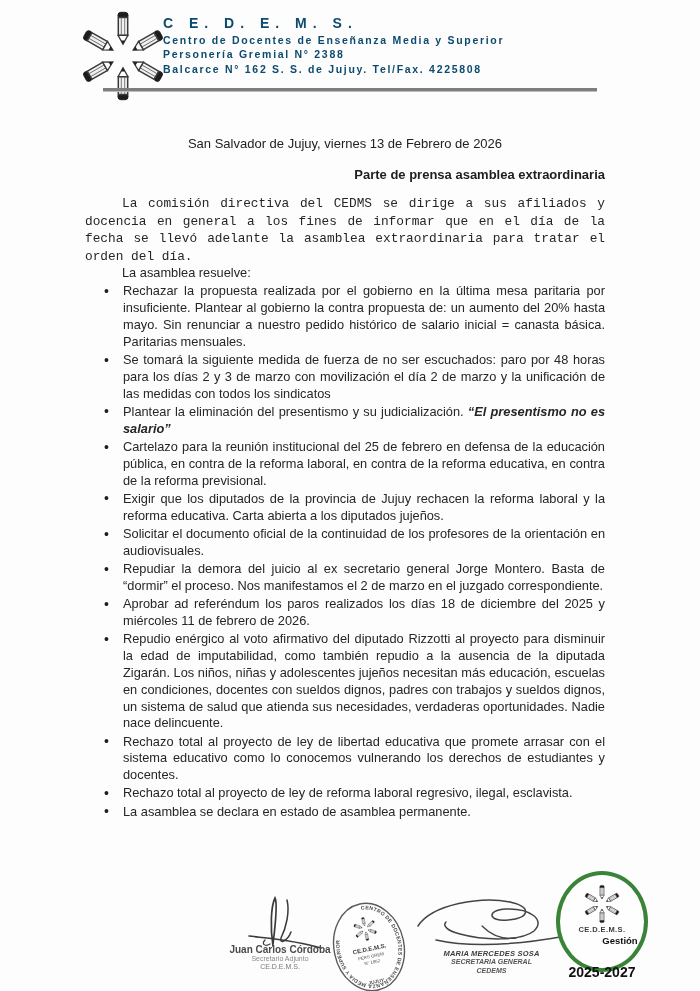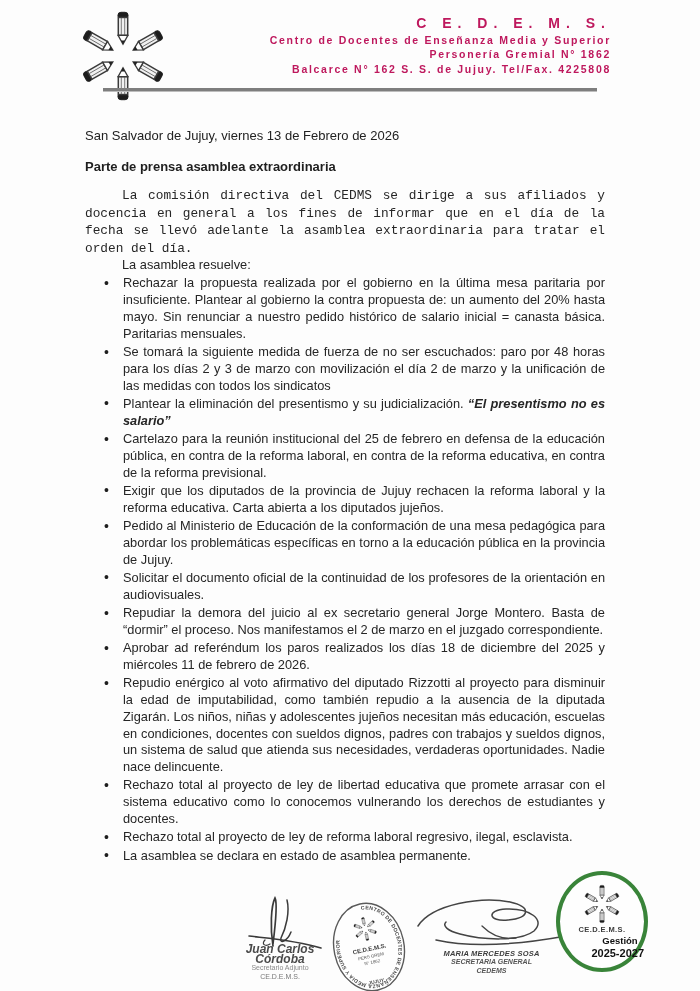--- a/index.html
+++ b/index.html
@@ -8,57 +8,57 @@
     width:700px;height:991px;
     margin:0 auto;
     background:#fdfdfd;
     overflow:hidden;
     font-family:"Liberation Sans", sans-serif;
     color:#262626;
   }
   
   .header{position:relative;height:108px;}
   .logo{position:absolute;left:76px;top:9px;}
-  .header-text{position:absolute;left:163px;top:15px;width:448px;text-align:right;color:#be185d;}
+  .header-text{position:absolute;left:163px;top:15px;width:448px;text-align:left;color:#0c4a6e;}
   .org-acronym{font-size:14px;font-weight:bold;letter-spacing:6px;}
   .org-line{font-size:10.5px;font-weight:bold;letter-spacing:1.7px;margin-top:2.5px;white-space:nowrap;}
   .header-rule{position:absolute;left:103px;top:88px;width:494px;height:3px;background:#7e7e7e;border-bottom:1px solid #bdbdbd;}
   
-  .date-line{margin:20px 95px 0 85px;text-align:left;font-size:13px;color:#222;}
-  .doc-title{margin:16px 95px 0 85px;text-align:left;font-size:13px;font-weight:bold;color:#1e1e1e;}
+  .date-line{margin:28px 95px 0 85px;text-align:center;font-size:13px;color:#222;}
+  .doc-title{margin:16px 95px 0 85px;text-align:right;font-size:13px;font-weight:bold;color:#1e1e1e;}
   .intro{margin:13px 95px 0 85px;text-align:justify;text-indent:37px;font-size:12.8px;line-height:17.6px;font-family:Liberation Mono, monospace;}
   .resolve{margin:0 95px 0 122px;font-size:12.8px;}
   ul.resolution-list{margin:3px 95px 0 85px;padding:0 0 0 38px;list-style:none;}
   ul.resolution-list li{position:relative;text-align:justify;font-size:12.8px;line-height:16.8px;margin-bottom:1.5px;}
   ul.resolution-list li::before{content:"\2022";position:absolute;left:-19px;top:-0.5px;font-size:14px;color:#1e1e1e;}
   .seg-n{}
   .seg-bi{font-weight:bold;font-style:italic;}
   .seg-big{font-weight:bold;font-size:17px;letter-spacing:0.2px;}
   
   .sig{position:absolute;text-align:center;}
   .sig svg{display:block;margin:0 auto -5px auto;}
   .sig-left{left:222px;top:894px;width:116px;}
   .sig-right{left:404px;top:896px;width:175px;font-style:italic;}
-  .sig-name-l{font-size:12px;font-weight:bold;color:#4a4a4a;line-height:9.5px;font-style:italic;}
+  .sig-name-l{font-size:10px;font-weight:bold;color:#4a4a4a;line-height:9.5px;}
   .sig-role-l{font-size:7px;color:#8a8a8a;line-height:8.5px;}
   .sig-org-l{font-size:7px;color:#777;line-height:8.5px;}
   .sig-name-r{font-size:7.5px;font-weight:bold;color:#3c3c3c;line-height:9px;letter-spacing:.2px;}
   .sig-role-r{font-size:7px;font-weight:bold;color:#555;line-height:8.5px;}
   .sig-org-r{font-size:7px;font-weight:bold;color:#555;line-height:8.5px;}
   .stamp-oval{position:absolute;left:332px;top:901px;transform:rotate(-12deg);}
   .stamp-green{
     position:absolute;left:556px;top:871px;
     width:84px;height:93px;
     border:4.5px solid #398439;border-radius:50%;
     background:#fefefe;text-align:center;
   }
   .stamp-green svg{display:block;margin:9px auto 0 auto;}
   .g-line1{font-size:7.5px;font-weight:bold;color:#3d3d3d;letter-spacing:.4px;margin-top:1px;}
   .g-line2{font-size:9.5px;font-weight:bold;color:#111;margin-top:1px;margin-left:36px;}
-  .g-line3{font-size:11px;font-weight:bold;color:#111;margin-top:1px;text-align:right;}
+  .g-line3{font-size:14px;font-weight:bold;color:#111;margin-top:18px;}
 </style>
 </head>
 <body>
 
 <svg width="0" height="0" style="position:absolute" aria-hidden="true">
   <defs>
     <g id="pencilstar">
       <g id="pencil">
         <rect x="44.6" y="3.5" width="10.8" height="7" rx="3.2" fill="#1d1d1d" stroke="#1d1d1d" stroke-width="1"></rect>
         <rect x="45" y="9" width="10" height="19" fill="#f1f1f1" stroke="#3a3a3a" stroke-width="1.6"></rect>
@@ -78,37 +78,36 @@
 
 <div class="page">
 
   <div class="header">
     <svg class="logo" viewBox="0 0 100 100" width="94" height="94">
       <use href="#pencilstar"></use>
     </svg>
     <div class="header-text">
       <div class="org-acronym">C E. D. E. M. S.</div>
       <div class="org-line">Centro de Docentes de Enseñanza Media y Superior</div>
-      <div class="org-line">Personería Gremial N° 1862</div>
+      <div class="org-line">Personería Gremial N° 2388</div>
       <div class="org-line">Balcarce N° 162 S. S. de Jujuy. Tel/Fax. 4225808</div>
     </div>
     <div class="header-rule"></div>
   </div>
 
   <div class="date-line">San Salvador de Jujuy, viernes 13 de Febrero de 2026</div>
   <div class="doc-title">Parte de prensa asamblea extraordinaria</div>
   <p class="intro">La comisión directiva del CEDMS se dirige a sus afiliados y docencia en general a los fines de informar que en el día de la fecha se llevó adelante la asamblea extraordinaria para tratar el orden del día.</p>
   <div class="resolve">La asamblea resuelve:</div>
   <ul class="resolution-list">
       <li><span class="seg-n">Rechazar la propuesta realizada por el gobierno en la última mesa paritaria por insuficiente. Plantear al gobierno la contra propuesta de: un aumento del 20% hasta mayo. Sin renunciar a nuestro pedido histórico de salario inicial = canasta básica. Paritarias mensuales.</span></li>
       <li><span class="seg-n">Se tomará la siguiente medida de fuerza de no ser escuchados: paro por 48 horas para los días 2 y 3 de marzo con movilización el día 2 de marzo y la unificación de las medidas con todos los sindicatos</span></li>
       <li><span class="seg-n">Plantear la eliminación del presentismo y su judicialización. </span><span class="seg-bi">“El presentismo no es salario”</span></li>
       <li><span class="seg-n">Cartelazo para la reunión institucional del 25 de febrero en defensa de la educación pública, en contra de la reforma laboral, en contra de la reforma educativa, en contra de la reforma previsional.</span></li>
       <li><span class="seg-n">Exigir que los diputados de la provincia de Jujuy rechacen la reforma laboral y la reforma educativa. Carta abierta a los diputados jujeños.</span></li>
-      <li><span class="seg-n">Pedido al Ministerio de Educación de la conformación de una mesa pedagógica para abordar los problemáticas específicas en torno a la educación pública en la provincia de Jujuy.</span></li>
       <li><span class="seg-n">Solicitar el documento oficial de la continuidad de los profesores de la orientación en audiovisuales.</span></li>
       <li><span class="seg-n">Repudiar la demora del juicio al ex secretario general Jorge Montero. Basta de “dormir” el proceso. Nos manifestamos el 2 de marzo en el juzgado correspondiente.</span></li>
       <li><span class="seg-n">Aprobar ad referéndum los paros realizados los días 18 de diciembre del 2025 y miércoles 11 de febrero de 2026.</span></li>
       <li><span class="seg-n">Repudio enérgico al voto afirmativo del diputado Rizzotti al proyecto para disminuir la edad de imputabilidad, como también repudio a la ausencia de la diputada Zigarán. Los niños, niñas y adolescentes jujeños necesitan más educación, escuelas en condiciones, docentes con sueldos dignos, padres con trabajos y sueldos dignos, un sistema de salud que atienda sus necesidades, verdaderas oportunidades. Nadie nace delincuente.</span></li>
       <li><span class="seg-n">Rechazo total al proyecto de ley de libertad educativa que promete arrasar con el sistema educativo como lo conocemos vulnerando los derechos de estudiantes y docentes.</span></li>
       <li><span class="seg-n">Rechazo total al proyecto de ley de reforma laboral regresivo, ilegal, esclavista.</span></li>
       <li><span class="seg-n">La asamblea se declara en estado de asamblea permanente.</span></li>
     </ul>
 
   <div class="sig sig-left">

